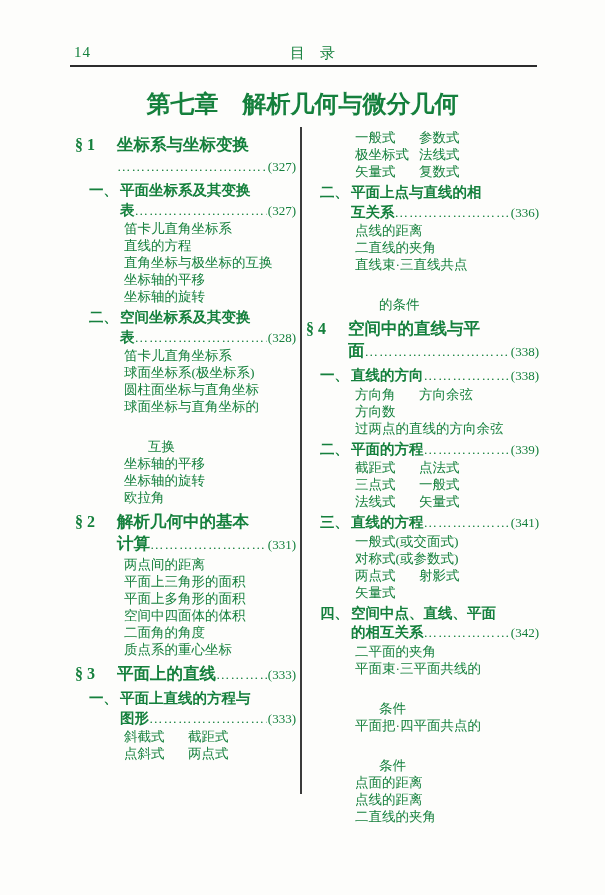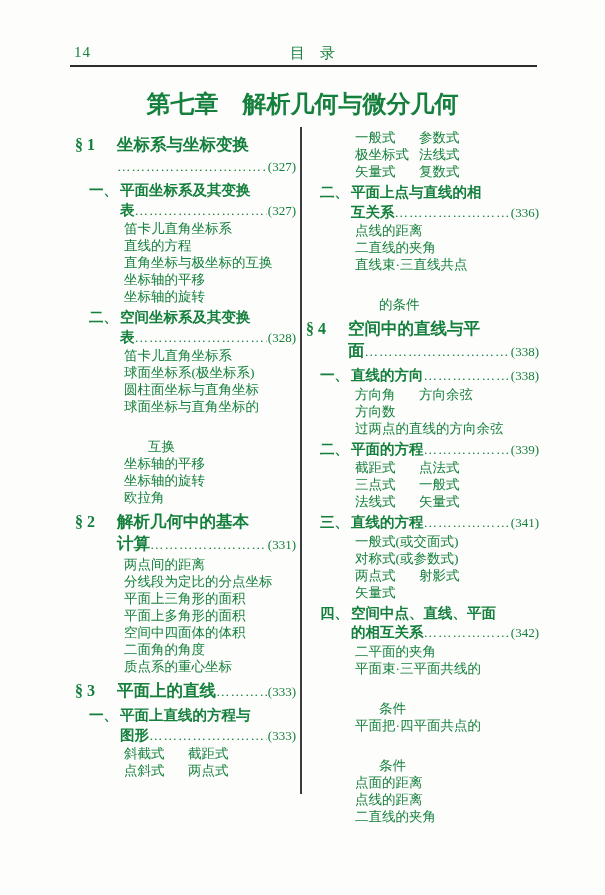--- a/index.html
+++ b/index.html
@@ -226,27 +226,20 @@
       <div class="entry item">
         <div class="body">
           <div class="line">
             <span class="txt">两点间的距离</span>
           </div>
         </div>
       </div>
       <div class="entry item">
         <div class="body">
           <div class="line">
-            <span class="txt">分线段为定比的分点坐标</span>
-          </div>
-        </div>
-      </div>
-      <div class="entry item">
-        <div class="body">
-          <div class="line">
             <span class="txt">平面上三角形的面积</span>
           </div>
         </div>
       </div>
       <div class="entry item">
         <div class="body">
           <div class="line">
             <span class="txt">平面上多角形的面积</span>
           </div>
         </div>

